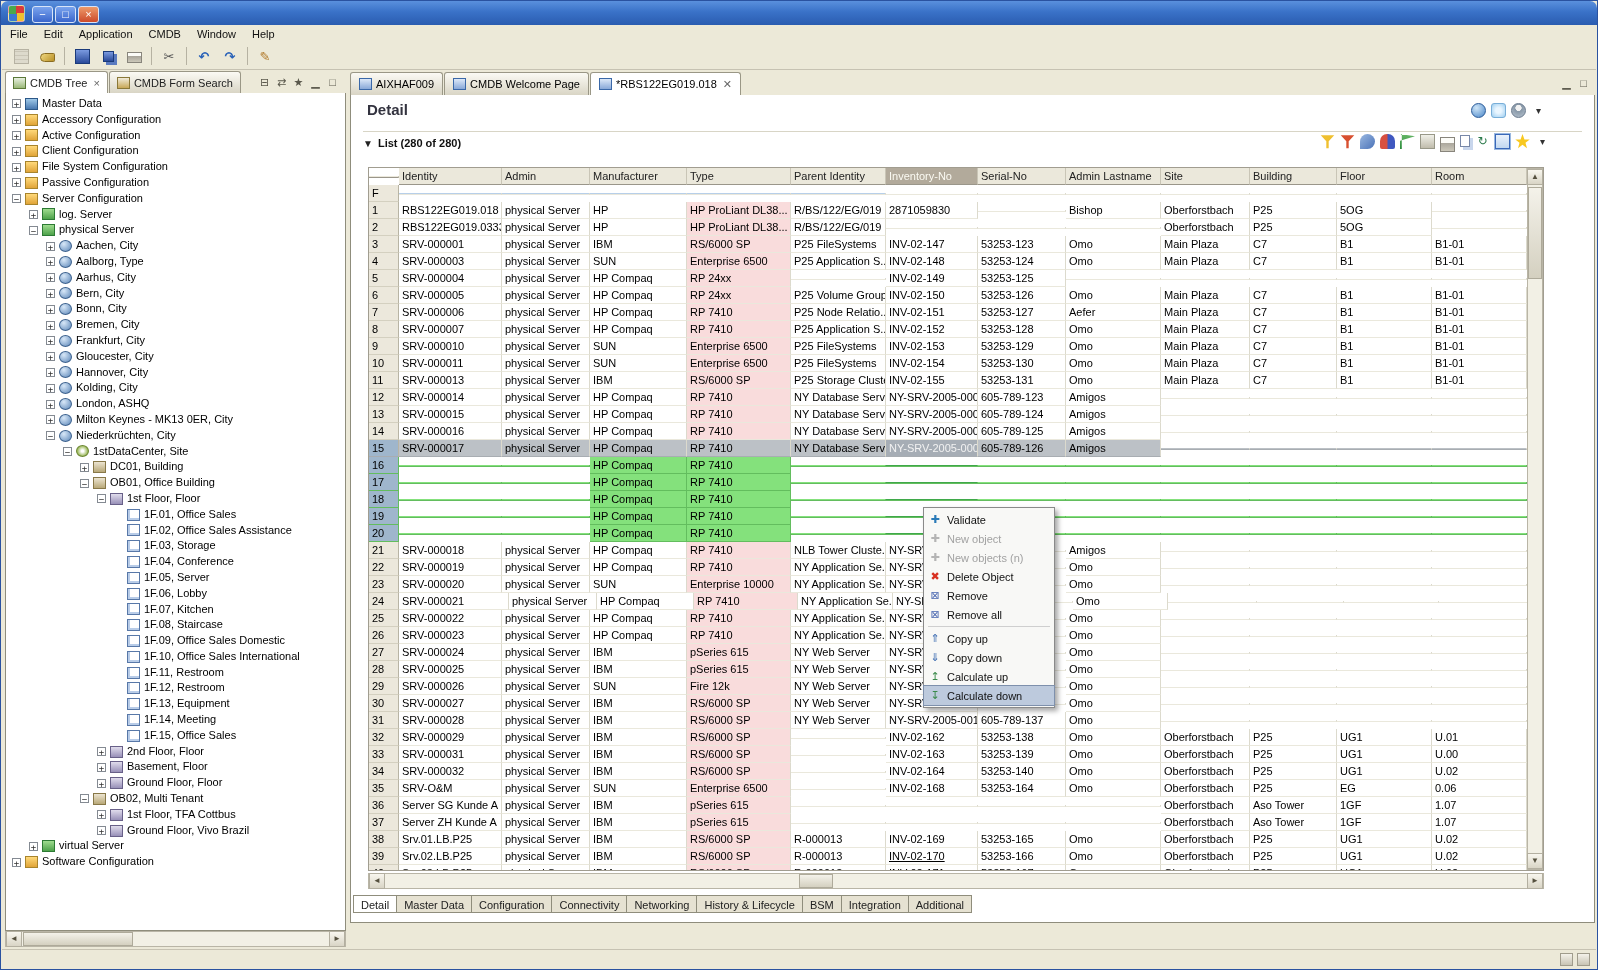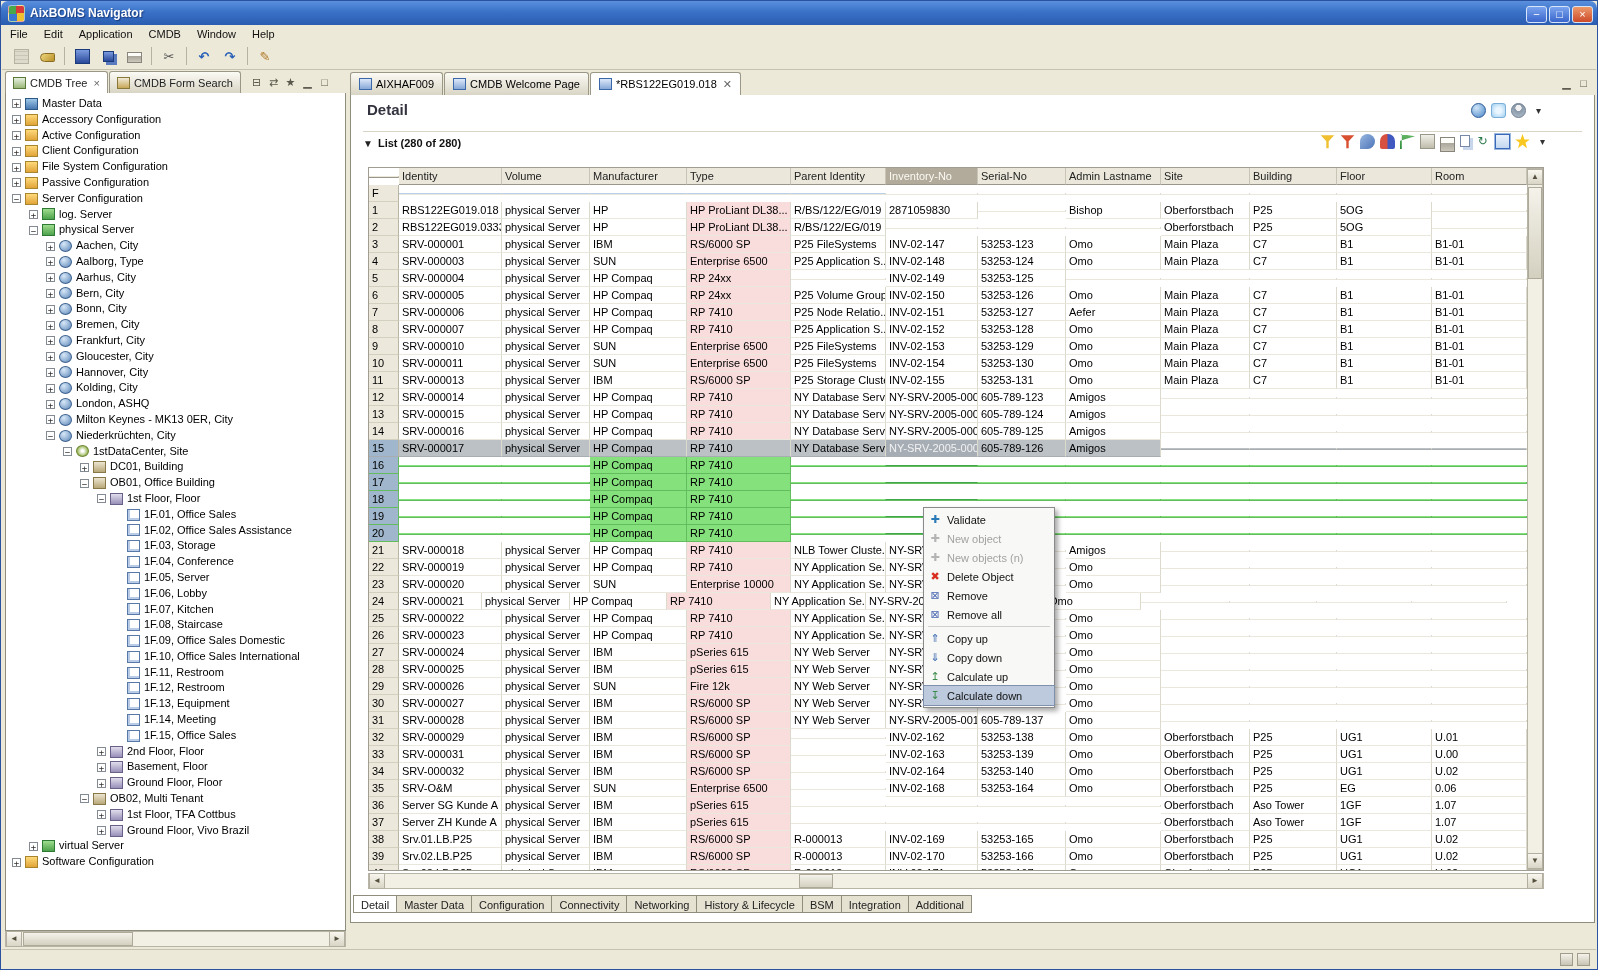--- a/index.html
+++ b/index.html
@@ -27,21 +27,21 @@
   .key-icon{background:linear-gradient(135deg,#f0d880,#b89028);border:1px solid #8a6c20;border-radius:7px 2px 2px 7px;height:9px;margin-top:3px;}
   .save-icon{background:linear-gradient(#7a9ae0,#2a4a9a);border:1px solid #1a3a7a;}
   .save-all-icon{width:11px;height:11px;background:linear-gradient(#7a9ae0,#2a4a9a);border:1px solid #1a3a7a;box-shadow:3px 3px 0 #5a7ac0;}
   .print-icon{background:linear-gradient(#fcfcf8 35%,#a8a49a 35%,#ccc8ba);border:1px solid #88857c;height:11px;margin-top:3px;}
   .cut-icon{color:#555;}
   .nav-back-icon,.nav-forward-icon{color:#2a62b8;font-weight:bold;}
   .pen-icon{color:#b07828;}
 
   
   #leftpanel{position:absolute;left:4px;top:70px;width:341px;height:878px;box-sizing:border-box;}
-  #left-tabs{position:absolute;left:0;top:0;right:12px;height:22px;display:flex;align-items:flex-end;border-bottom:1px solid #8f8d7c;background:#ece9d8;}
+  #left-tabs{position:absolute;left:0;top:0;right:4px;height:22px;display:flex;align-items:flex-end;border-bottom:1px solid #8f8d7c;background:#ece9d8;}
   .vtab{display:flex;align-items:center;gap:4px;height:21px;padding:0 7px;font-size:11px;border:1px solid #9a9786;border-bottom:none;border-radius:3px 3px 0 0;
     background:linear-gradient(#fbfaf4,#d9d5c5);color:#222;margin-right:1px;}
   .vtab.active{background:#fff;font-weight:normal;}
   .tabicon{width:13px;height:12px;display:inline-block;box-sizing:border-box;}
   .tree-view-icon{background:linear-gradient(#e8f0e0,#9ab878);border:1px solid #5a7838;}
   .form-search-icon{background:linear-gradient(#f0ead8,#c8a858);border:1px solid #8a7838;}
   .tabclose{font-size:11px;color:#666;margin-left:2px;}
   #left-tab-actions{margin-left:auto;display:flex;align-items:center;padding-right:2px;height:22px;}
   .mini-icon{width:15px;height:14px;margin-left:2px;font-size:11px;line-height:14px;text-align:center;color:#5a584c;display:inline-block;}
   #tree{position:absolute;left:0;top:22px;right:0;height:838px;background:#fff;border:1px solid #8f8d7c;border-top:none;box-sizing:border-box;overflow:hidden;padding-top:3px;}
@@ -139,21 +139,20 @@
   #statusbar{position:absolute;left:1px;right:1px;bottom:1px;height:18px;background:#ece9d8;border-top:1px solid #c6c2b2;display:flex;align-items:center;justify-content:flex-end;padding-right:6px;}
   .status-icon{width:13px;height:13px;background:linear-gradient(#f4f2ea,#c8c4b4);border:1px solid #a09c8c;margin-left:4px;box-sizing:border-box;}
 </style>
 </head>
 <body>
 
 <div id="window">
 
   <div id="titlebar">
     <span id="app-icon"></span>
-    <span id="title-text">AixBOMS Navigator</span>
     <span id="win-controls"><span class="wbtn">−</span><span class="wbtn">□</span><span class="wbtn close">×</span></span>
   </div>
 
   <div id="menubar">
       <div class="menu-item">File</div>
       <div class="menu-item">Edit</div>
       <div class="menu-item">Application</div>
       <div class="menu-item">CMDB</div>
       <div class="menu-item">Window</div>
       <div class="menu-item">Help</div>
@@ -513,21 +512,21 @@
             <span class="a table-view-icon"></span>
             <span class="a favorite-icon"></span>
             <span class="a chevron-down-icon">▾</span>
           </span>
       </div>
       <div id="grid-frame">
         <div id="grid">
             <div class="tr head">
               <div class="th" style="width: 30px;"></div>
               <div class="th" style="width: 103px;">Identity</div>
-              <div class="th" style="width: 88px;">Volume</div>
+              <div class="th" style="width: 88px;">Admin</div>
               <div class="th" style="width: 97px;">Manufacturer</div>
               <div class="th" style="width: 104px;">Type</div>
               <div class="th" style="width: 95px;">Parent Identity</div>
               <div class="th hl" style="width: 92px;">Inventory-No</div>
               <div class="th" style="width: 88px;">Serial-No</div>
               <div class="th" style="width: 95px;">Admin Lastname</div>
               <div class="th" style="width: 89px;">Site</div>
               <div class="th" style="width: 87px;">Building</div>
               <div class="th" style="width: 95px;">Floor</div>
               <div class="th" style="width: 95px;">Room</div>
@@ -887,21 +886,21 @@
               <div class="td inv" style="width: 92px;">NY-SRV-20</div>
               <div class="td" style="width: 88px;"></div>
               <div class="td" style="width: 95px;">Omo</div>
               <div class="td" style="width: 89px;"></div>
               <div class="td" style="width: 87px;"></div>
               <div class="td" style="width: 95px;"></div>
               <div class="td" style="width: 95px;"></div>
             </div>
             <div class="tr">
               <div class="td td-num" style="width: 30px;">24</div>
-              <div class="td" style="width: 83px;">SRV-000021</div>
+              <div class="td" style="width: 110px;">SRV-000021</div>
               <div class="td" style="width: 88px;">physical Server</div>
               <div class="td" style="width: 97px;">HP Compaq</div>
               <div class="td tint" style="width: 104px;">RP 7410</div>
               <div class="td" style="width: 95px;">NY Application Se...</div>
               <div class="td inv" style="width: 92px;">NY-SRV-20</div>
               <div class="td" style="width: 88px;"></div>
               <div class="td" style="width: 95px;">Omo</div>
               <div class="td" style="width: 89px;"></div>
               <div class="td" style="width: 87px;"></div>
               <div class="td" style="width: 95px;"></div>
@@ -1117,21 +1116,21 @@
               <div class="td" style="width: 95px;">UG1</div>
               <div class="td" style="width: 95px;">U.02</div>
             </div>
             <div class="tr">
               <div class="td td-num" style="width: 30px;">39</div>
               <div class="td" style="width: 103px;">Srv.02.LB.P25</div>
               <div class="td" style="width: 88px;">physical Server</div>
               <div class="td" style="width: 97px;">IBM</div>
               <div class="td tint" style="width: 104px;">RS/6000 SP</div>
               <div class="td" style="width: 95px;">R-000013</div>
-              <div class="td inv" style="width: 92px;">INV-02-170</div>
+              <div class="td inv" style="width: 92px; text-decoration: underline;">INV-02-170</div>
               <div class="td" style="width: 88px;">53253-166</div>
               <div class="td" style="width: 95px;">Omo</div>
               <div class="td" style="width: 89px;">Oberforstbach</div>
               <div class="td" style="width: 87px;">P25</div>
               <div class="td" style="width: 95px;">UG1</div>
               <div class="td" style="width: 95px;">U.02</div>
             </div>
             <div class="tr">
               <div class="td td-num" style="width: 30px;">40</div>
               <div class="td" style="width: 103px;">Srv.03.LB.P25</div>

